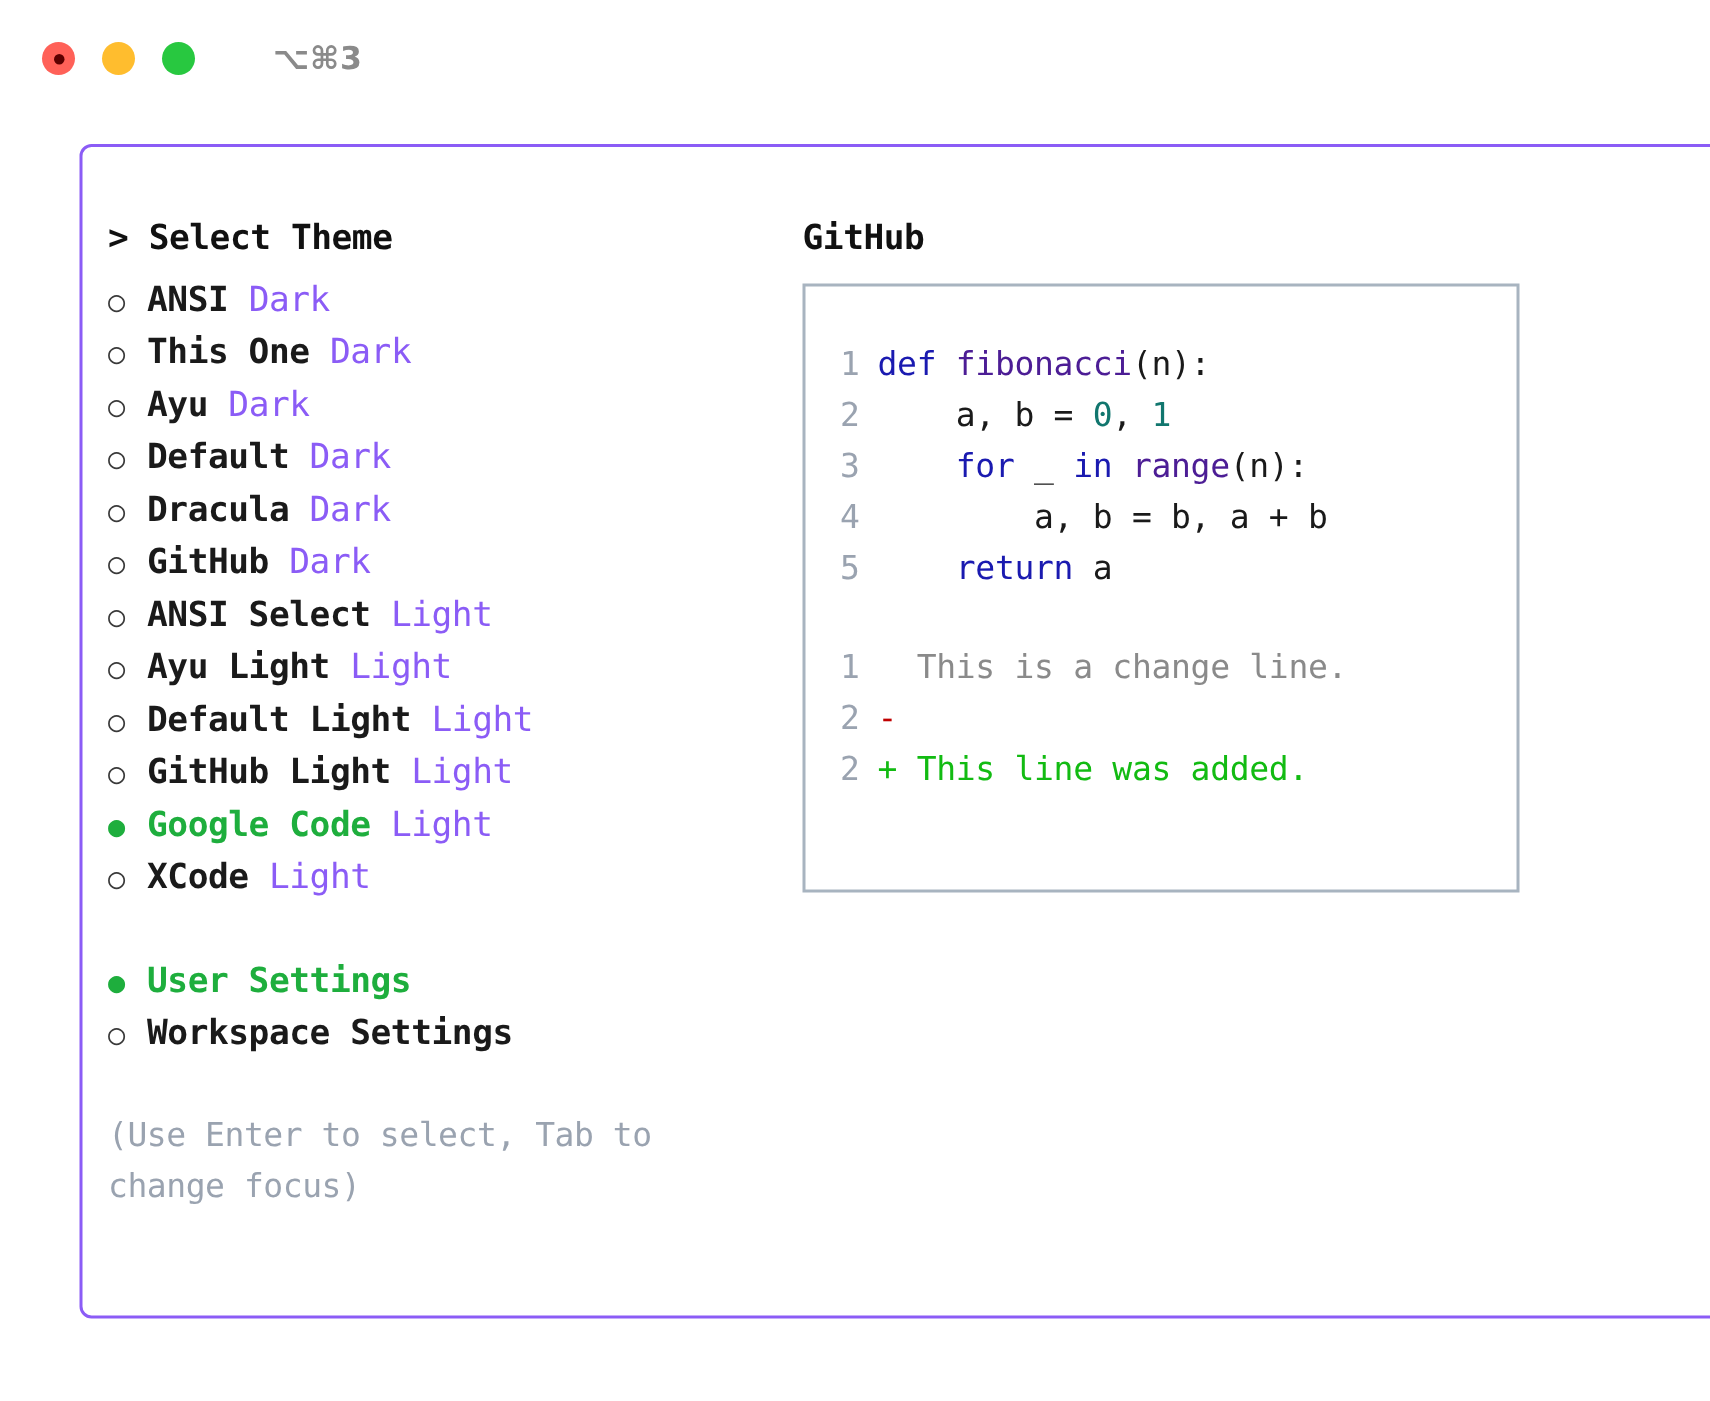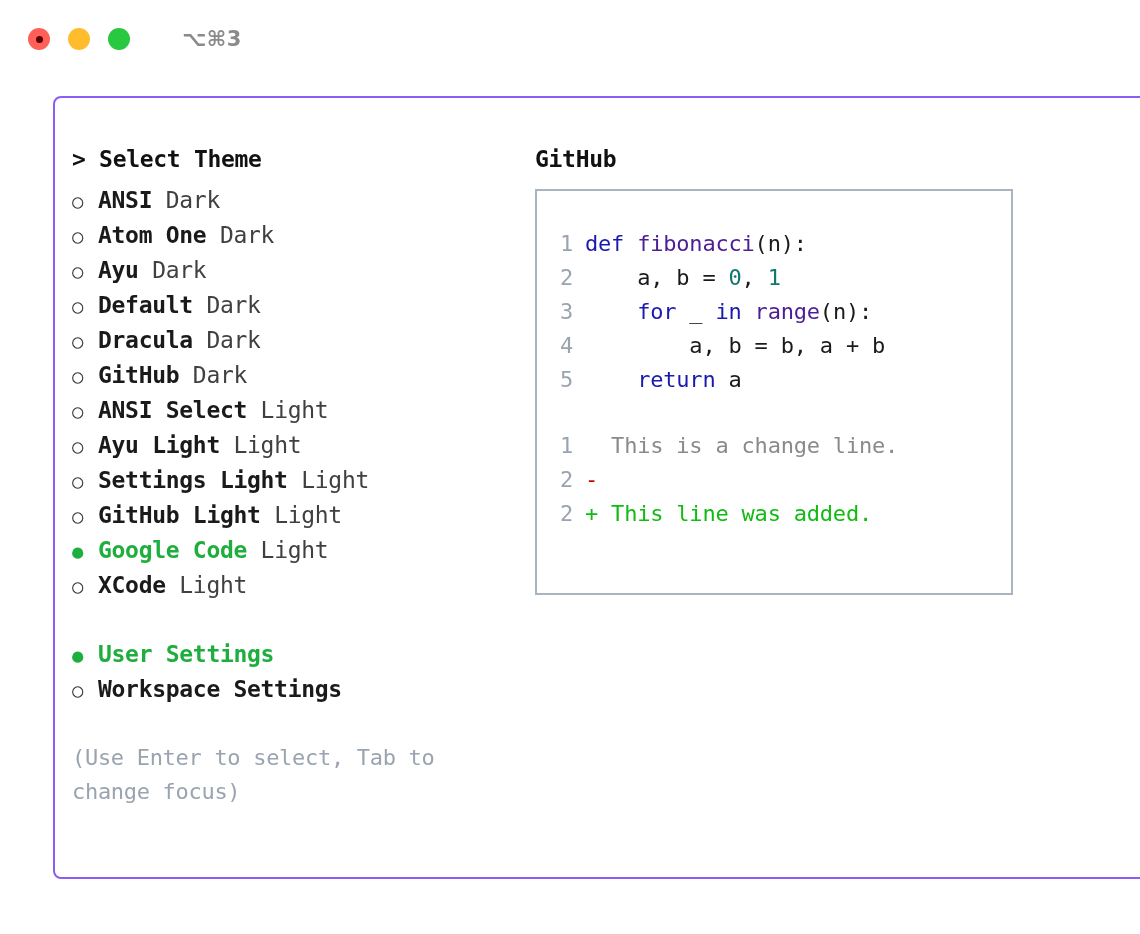--- a/index.html
+++ b/index.html
@@ -107,21 +107,21 @@
   }
   .marker {
     width: 26px;
     flex: none;
     color: #3a3a3a;
     font-size: 19px;
   }
   .marker.sel { color: #1eae3d; font-size: 19px; }
   .opt-name { color: #1a1a1a; font-weight: bold; }
   .opt.selected .opt-name { color: #1eae3d; }
-  .opt-tag { color: #404040; }
+  .opt-tag { color: #8b5cf6; }
 
   .section-gap { height: 34px; }
 
   .subhead {
     font-size: 23px;
     line-height: 34px;
     color: #1a1a1a;
     padding-left: 26px;
     letter-spacing: -0.3px;
     white-space: pre;
@@ -191,28 +191,28 @@
   </div>
 
   <div class="panel">
     <div class="columns">
 
       <div class="left-col">
         <div class="head-line">&gt; Select Theme</div>
 
         <div class="opt-list" id="theme-list">
             <div class="opt"><span class="marker">○</span><span class="opt-name">ANSI</span><span class="opt-name"> </span><span class="opt-tag">Dark</span></div>
-            <div class="opt"><span class="marker">○</span><span class="opt-name">Atom One</span><span class="opt-name"> </span><span class="opt-tag">Dark</span></div>
+            <div class="opt"><span class="marker">○</span><span class="opt-name">This One</span><span class="opt-name"> </span><span class="opt-tag">Dark</span></div>
             <div class="opt"><span class="marker">○</span><span class="opt-name">Ayu</span><span class="opt-name"> </span><span class="opt-tag">Dark</span></div>
             <div class="opt"><span class="marker">○</span><span class="opt-name">Default</span><span class="opt-name"> </span><span class="opt-tag">Dark</span></div>
             <div class="opt"><span class="marker">○</span><span class="opt-name">Dracula</span><span class="opt-name"> </span><span class="opt-tag">Dark</span></div>
             <div class="opt"><span class="marker">○</span><span class="opt-name">GitHub</span><span class="opt-name"> </span><span class="opt-tag">Dark</span></div>
             <div class="opt"><span class="marker">○</span><span class="opt-name">ANSI Select</span><span class="opt-name"> </span><span class="opt-tag">Light</span></div>
             <div class="opt"><span class="marker">○</span><span class="opt-name">Ayu Light</span><span class="opt-name"> </span><span class="opt-tag">Light</span></div>
-            <div class="opt"><span class="marker">○</span><span class="opt-name">Settings Light</span><span class="opt-name"> </span><span class="opt-tag">Light</span></div>
+            <div class="opt"><span class="marker">○</span><span class="opt-name">Default Light</span><span class="opt-name"> </span><span class="opt-tag">Light</span></div>
             <div class="opt"><span class="marker">○</span><span class="opt-name">GitHub Light</span><span class="opt-name"> </span><span class="opt-tag">Light</span></div>
             <div class="opt selected"><span class="marker sel">●</span><span class="opt-name">Google Code</span><span class="opt-name"> </span><span class="opt-tag">Light</span></div>
             <div class="opt"><span class="marker">○</span><span class="opt-name">XCode</span><span class="opt-name"> </span><span class="opt-tag">Light</span></div>
           </div>
 
         <div class="section-gap"></div>
 
         <div class="opt-list" id="apply-list">
             <div class="opt selected"><span class="marker sel">●</span><span class="opt-name">User Settings</span></div>
             <div class="opt"><span class="marker">○</span><span class="opt-name">Workspace Settings</span></div>

